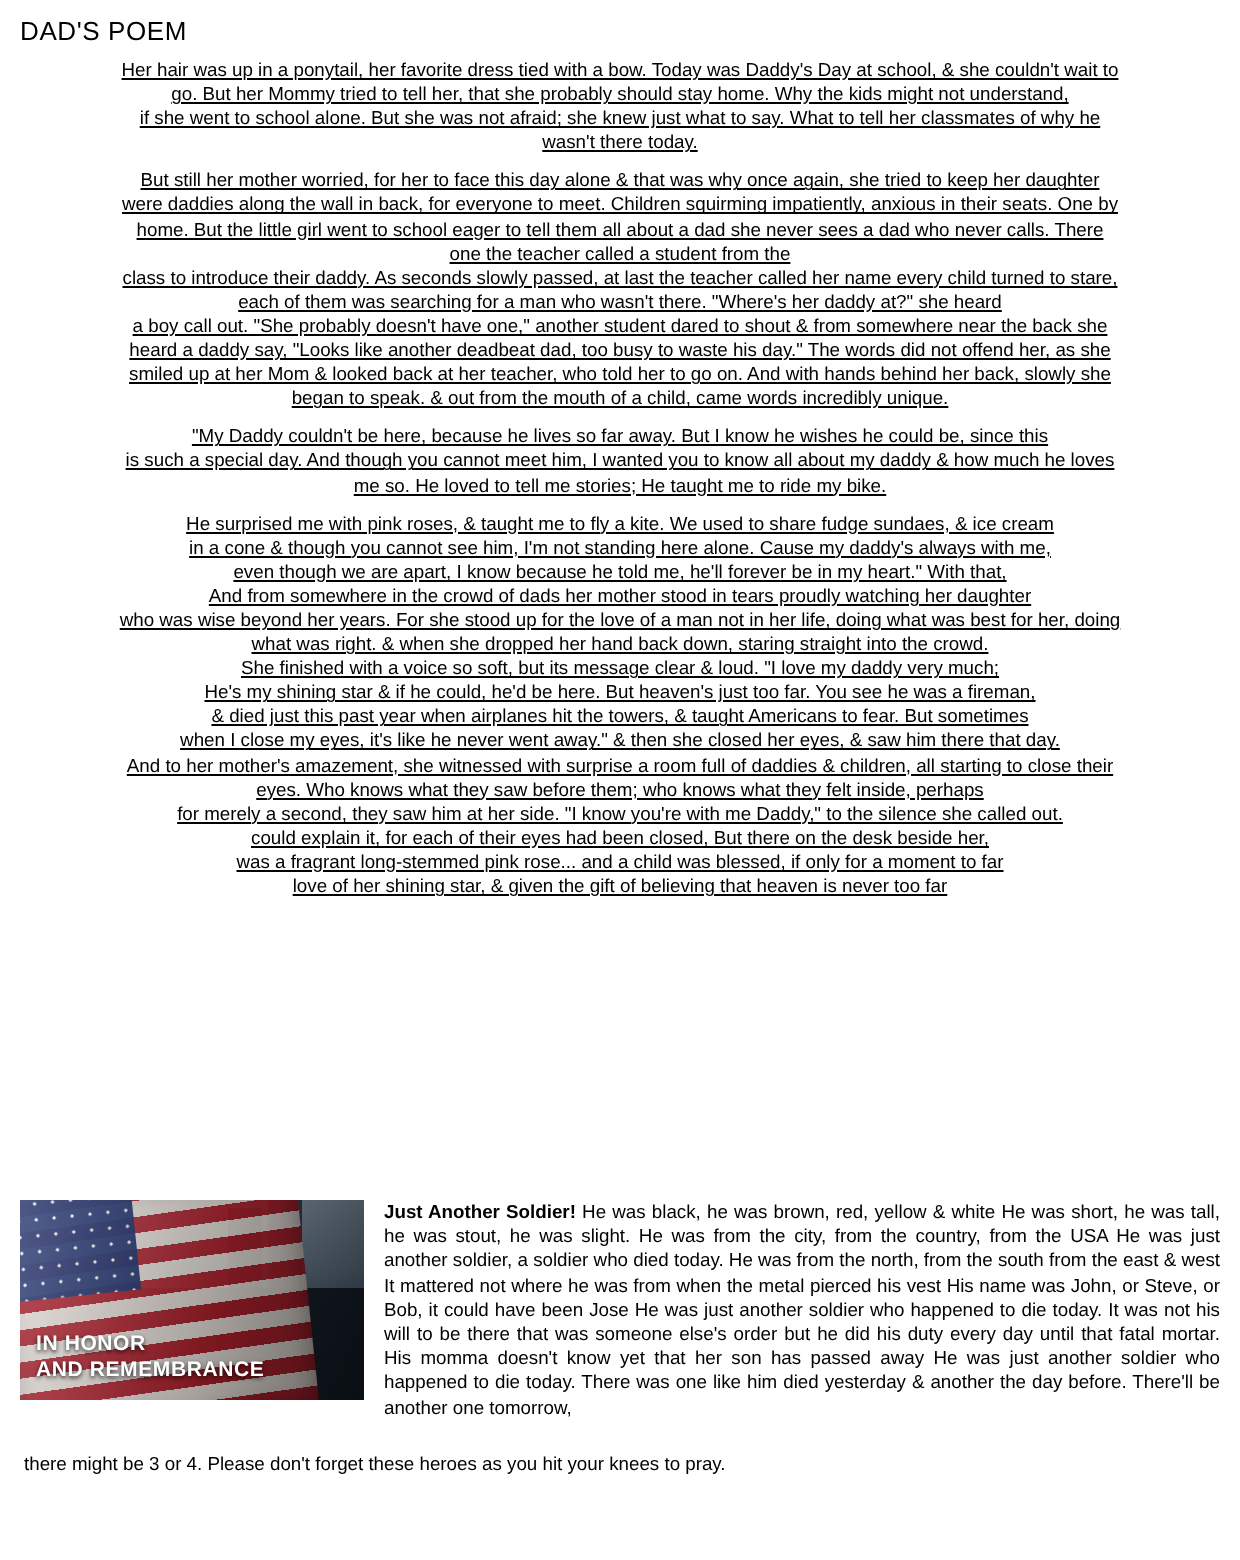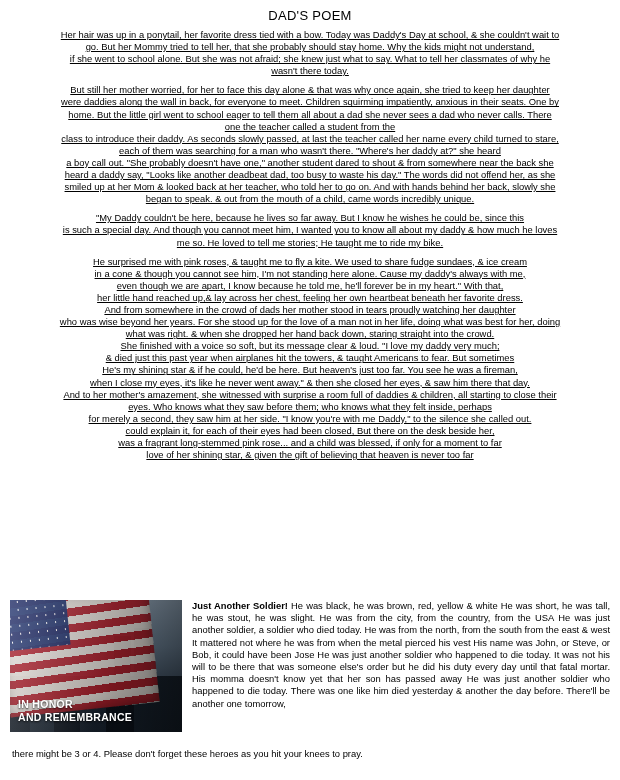--- a/index.html
+++ b/index.html
@@ -15,21 +15,20 @@
     overflow: hidden;
   }
   .page {
     position: relative;
     width: 620px;
     height: 780px;
     box-sizing: border-box;
     padding: 6px 10px 0 10px;
   }
   .doc-title {
-    text-align: center;
     font-size: 13px;
     font-weight: normal;
     letter-spacing: 0.3px;
     margin: 2px 0 6px 0;
   }
   .poem {
     font-size: 9.4px;
     line-height: 12.1px;
     text-align: center;
   }
@@ -49,21 +48,21 @@
     right: 10px;
     top: 600px;
   }
   .flag-row {
     display: flex;
     align-items: flex-start;
   }
   .flag-photo {
     position: relative;
     width: 172px;
-    height: 132px;
+    height: 100px;
     flex: 0 0 172px;
     overflow: hidden;
     background: #16202e;
   }
   .flag-sky {
     position: absolute;
     inset: 0;
     background: linear-gradient(180deg, #8fa2b4 0%, #6d8296 35%, #3c4d60 70%, #1b2531 100%);
   }
   .flag-skyline {
@@ -185,27 +184,26 @@
     </p>
     <p>
       <span class="stanza-line">"My Daddy couldn't be here, because he lives so far away. But I know he wishes he could be, since this</span>
       <span class="stanza-line">is such a special day.  And though you cannot meet him, I wanted you to know all about my daddy &amp; how much he loves</span>
       <span class="stanza-line">me so. He loved to tell me stories; He taught me to ride my bike.</span>
     </p>
     <p class="tight">
       <span class="stanza-line">He surprised me with pink roses, &amp; taught me to fly a kite. We used to share fudge sundaes, &amp; ice cream</span>
       <span class="stanza-line">in a cone &amp; though you cannot see him, I'm not standing here alone. Cause my daddy's always with me,</span>
       <span class="stanza-line">even though we are apart, I  know because he told me, he'll forever be in my heart."  With that,</span>
-      <span class="stanza-line">her little hand reached up,&amp; lay across her chest, feeling her own heartbeat beneath her favorite dress.</span>
       <span class="stanza-line">And from somewhere in the crowd of dads her mother stood in tears proudly watching her daughter</span>
       <span class="stanza-line">who was wise beyond her years. For she stood up for the love of a man not in her life, doing what was best for her, doing</span>
       <span class="stanza-line">what was right. &amp; when she dropped her hand back down, staring straight into the crowd.</span>
       <span class="stanza-line">She finished with a voice so soft, but its message clear &amp; loud.  "I love my daddy very much;</span>
+      <span class="stanza-line">He's my shining star &amp; if he could, he'd be here.  But heaven's just too far. You see he was a fireman,</span>
       <span class="stanza-line">&amp; died just this past year when airplanes hit the towers, &amp; taught Americans to fear. But sometimes</span>
-      <span class="stanza-line">He's my shining star &amp; if he could, he'd be here.  But heaven's just too far. You see he was a fireman,</span>
       <span class="stanza-line">when I close my eyes, it's like he never went away." &amp; then she closed her eyes, &amp; saw him there that day.</span>
       <span class="stanza-line">And to her mother's amazement, she witnessed with surprise a room full of daddies &amp; children, all starting to close their</span>
       <span class="stanza-line">eyes. Who knows what they saw before them; who knows what they felt inside, perhaps</span>
       <span class="stanza-line">for merely a second, they saw him at her side. "I know you're with me Daddy," to the silence she called out.</span>
       <span class="stanza-line">could explain it, for each of their eyes had been closed, But there on the desk beside her,</span>
       <span class="stanza-line">was a fragrant long-stemmed pink rose... and a child was blessed, if only for a moment to far</span>
       <span class="stanza-line">love of her shining star, &amp; given the gift of believing  that heaven is never too far</span>
     </p>
   </div>
 

